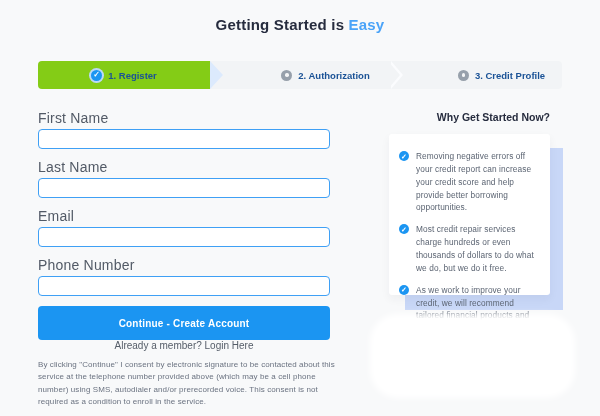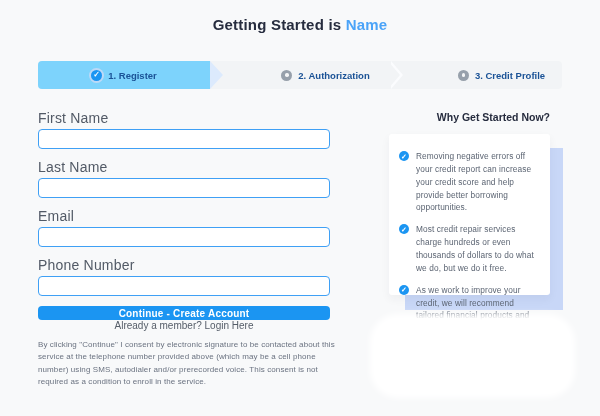--- a/index.html
+++ b/index.html
@@ -18,21 +18,21 @@
   }
   .page-title .hl{ color:#4aa3f8; }
 
   
   .stepper{
     position:absolute; left:38px; top:61px; width:524px; height:28px;
     background:#f2f4f6; border-radius:4px;
   }
   .seg-active{
     position:absolute; left:0; top:0; width:172px; height:28px;
-    background:#7dd3fc; border-radius:4px 0 0 4px;
+    background:#84cc16; border-radius:4px 0 0 4px;
     display:flex; align-items:center; justify-content:center; gap:6px;
   }
   .seg-arrow{
     position:absolute; left:172px; top:0; width:0; height:0;
     border-left:13px solid #dceafd;
     border-top:14px solid transparent; border-bottom:14px solid transparent;
   }
   .sep-white{
     position:absolute; left:353px; top:0; width:0; height:0;
     border-left:12px solid #fbfcfe;
@@ -74,21 +74,21 @@
     display:block; font-size:14px; color:#525a66; margin-bottom:3px;
     letter-spacing:.2px;
   }
   .text-input{
     display:block; width:100%; height:20px;
     border:1.5px solid #3fa0f5; border-radius:4px; background:#fff;
     font-family:"Liberation Sans", sans-serif; font-size:10px; color:#333;
     padding:0 6px; outline:none;
   }
   .submit-btn{
-    display:block; width:100%; height:14px; margin-top:8px;
+    display:block; width:100%; height:34px; margin-top:8px;
     background:#1b95f2; color:#fff; border:none; border-radius:4px;
     font-family:"Liberation Sans", sans-serif; font-size:10px; font-weight:700;
     letter-spacing:.2px; cursor:pointer;
   }
   .login-line{ font-size:10px; color:#555d68;text-align:center; }
   .disclaimer{
     margin-top:8px; font-size:8px; line-height:1.55; color:#6a7280;
     width:298px; letter-spacing:.1px;
   }
 
@@ -119,21 +119,21 @@
   .blur-blob{
     position:absolute; left:370px; top:314px; width:205px; height:84px;
     background:#ffffff; border-radius:28px; filter:blur(3px);
   }
 </style>
 </head>
 <body>
 
 <div class="canvas">
 
-  <h1 class="page-title"><span>Getting Started is </span><span class="hl">Name</span></h1>
+  <h1 class="page-title"><span>Getting Started is </span><span class="hl">Easy</span></h1>
 
   <div class="stepper">
     <div class="seg-active">
       <span class="check-circle"></span>
       <span class="step-label">1. Register</span>
     </div>
     <div class="seg-arrow"></div>
     <div class="sep-white"></div>
     <div class="sep-gray"></div>
     <div class="seg-pending seg-2">

